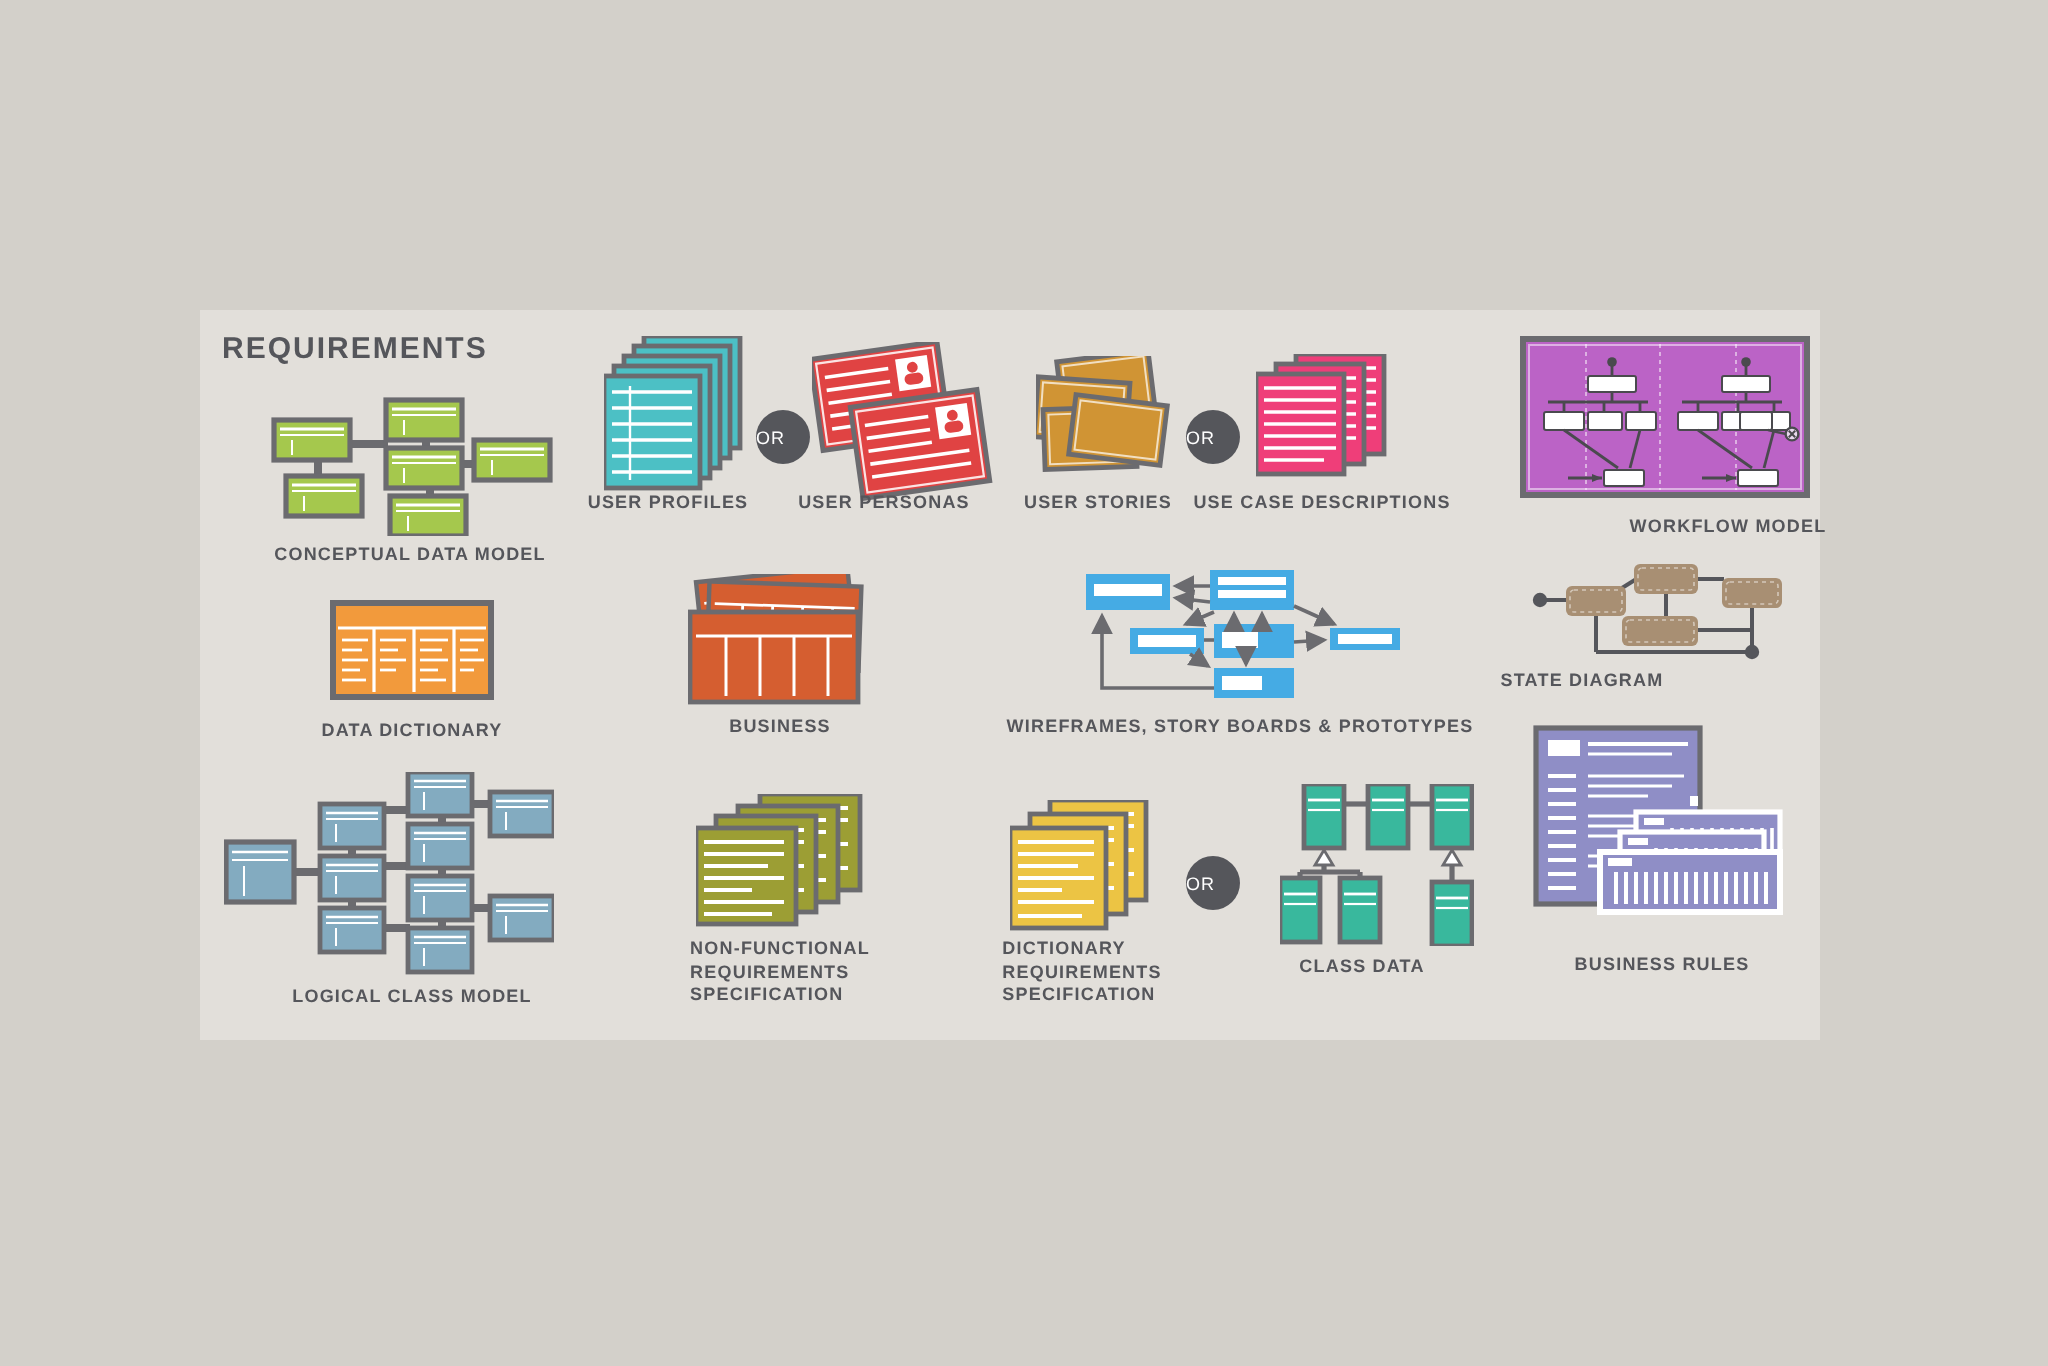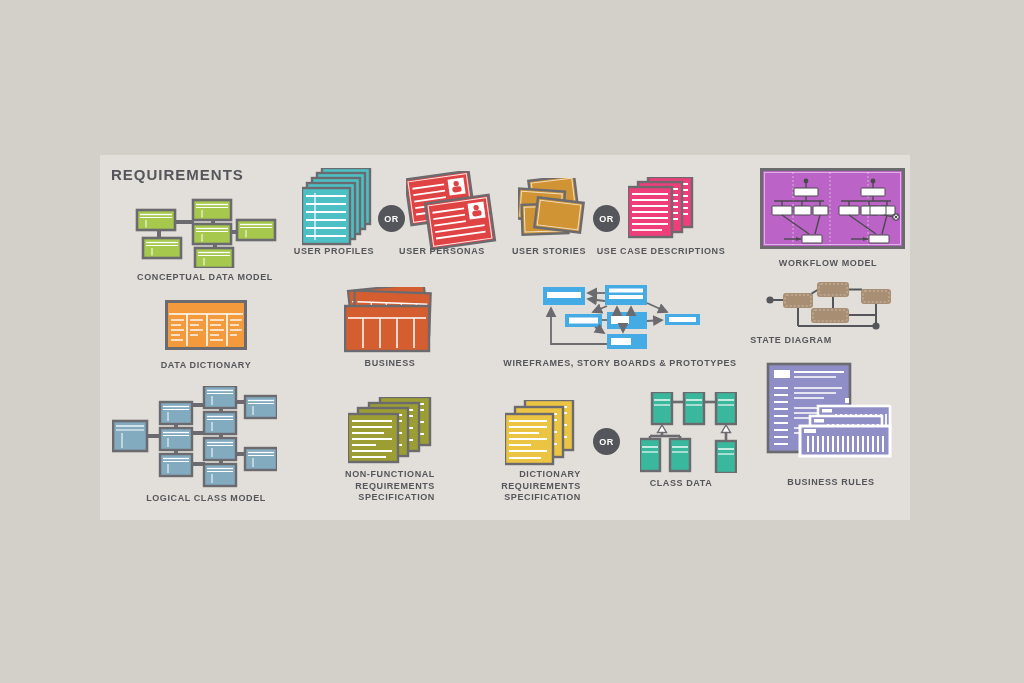--- a/index.html
+++ b/index.html
@@ -1,22 +1,22 @@
 <!DOCTYPE html>
 <html style="--bg: #d3d0ca; --panel: #e2dfda; --label: #55565b; --dark: #55565b; --border: #6b6b6f; --green: #a5c84d; --teal: #4cc0c5; --red: #e04343; --amber: #d09434; --pink: #ef3e79; --purple: #bb63c6; --orange: #f29a3c; --rust: #d55e30; --blue: #45abe4; --taupe: #a88f73; --steelblue: #83abc0; --olive: #9c9e34; --gold: #ecc444; --tealgreen: #39b89d; --periwinkle: #8f8ec6;"><head>
 <meta charset="utf-8">
 <style>
   html,body{margin:0;padding:0;}
   body{width:1024px;height:683px;background:var(--bg);font-family:"Liberation Sans",sans-serif;overflow:hidden;}
   #stage{position:relative;width:1024px;height:611px;background:var(--bg);}
   .panel{position:absolute;left:100px;top:155px;width:810px;height:365px;background:var(--panel);}
   .title{position:absolute;left:111px;top:166px;font-size:15px;font-weight:bold;letter-spacing:1px;color:var(--label);}
   .icon{position:absolute;}
-  .lbl{position:absolute;transform:translateX(-50%);text-align:right;font-size:9px;font-weight:bold;letter-spacing:.6px;color:var(--label);white-space:nowrap;line-height:11.5px;}
-  .or{position:absolute;width:27px;height:27px;border-radius:50%;background:var(--dark);color:#fff;display:flex;align-items:center;justify-content:center;font-size:9px;font-weight:bold;letter-spacing:.5px;}
+  .lbl{position:absolute;transform:translateX(-50%);text-align:left;font-size:9px;font-weight:bold;letter-spacing:.6px;color:var(--label);white-space:nowrap;line-height:11.5px;}
+  .or{position:absolute;width:27px;height:27px;border-radius:50%;background:var(--dark);color:#fff;display:flex;align-items:center;justify-content:flex-start;font-size:9px;font-weight:normal;letter-spacing:.5px;}
   svg{display:block;}
   .f-white{fill:#fff}.st-white{stroke:#fff}
   .f-green{fill:var(--green)}.f-teal{fill:var(--teal)}.f-red{fill:var(--red)}
   .f-amber{fill:var(--amber)}.f-pink{fill:var(--pink)}.f-purple{fill:var(--purple)}
   .f-orange{fill:var(--orange)}.f-rust{fill:var(--rust)}.f-blue{fill:var(--blue)}
   .f-taupe{fill:var(--taupe)}.f-steel{fill:var(--steelblue)}.f-olive{fill:var(--olive)}
   .f-gold{fill:var(--gold)}.f-tealg{fill:var(--tealgreen)}.f-peri{fill:var(--periwinkle)}
   .f-dark{fill:var(--dark)}
   .st-border{stroke:var(--border)}.st-dark{stroke:var(--dark)}
 </style>
@@ -168,21 +168,21 @@
         <polygon points="41,71 36,69 36,73" fill="#4a4a4e"></polygon>
       </g>
       <use href="#wf-half" x="67" y="0"></use>
       <rect x="110" y="38" width="16" height="9" rx="1" class="f-white" stroke="#4a4a4e" stroke-width="1"></rect>
       <line x1="124" y1="47" x2="133" y2="49" stroke="#4a4a4e" stroke-width="1.2"></line>
       <circle cx="136" cy="49" r="3.2" fill="#e9d9ef" stroke="#4a4a4e" stroke-width="1.2"></circle>
       <line x1="134.4" y1="47.4" x2="137.6" y2="50.6" stroke="#4a4a4e" stroke-width="1"></line>
       <line x1="137.6" y1="47.4" x2="134.4" y2="50.6" stroke="#4a4a4e" stroke-width="1"></line>
     </svg>
   </div>
-  <div class="lbl" style="left:828px;top:258px">WORKFLOW MODEL</div>
+  <div class="lbl" style="left:864px;top:258px">WORKFLOW MODEL</div>
 
   <div class="icon" style="left:165px;top:300px">
     <svg width="82" height="50" viewBox="0 0 82 50">
       <rect x="1.5" y="1.5" width="79" height="47" class="f-orange st-border" stroke-width="3"></rect>
       <line x1="4" y1="14" x2="78" y2="14" class="st-white" stroke-width="1.6"></line>
       <line x1="22" y1="14" x2="22" y2="46" class="st-white" stroke-width="1.6"></line>
       <line x1="42" y1="14" x2="42" y2="46" class="st-white" stroke-width="1.6"></line>
       <line x1="62" y1="14" x2="62" y2="46" class="st-white" stroke-width="1.6"></line>
       <g class="st-white" stroke-width="1.4">
         <line x1="6" y1="20" x2="19" y2="20"></line>

